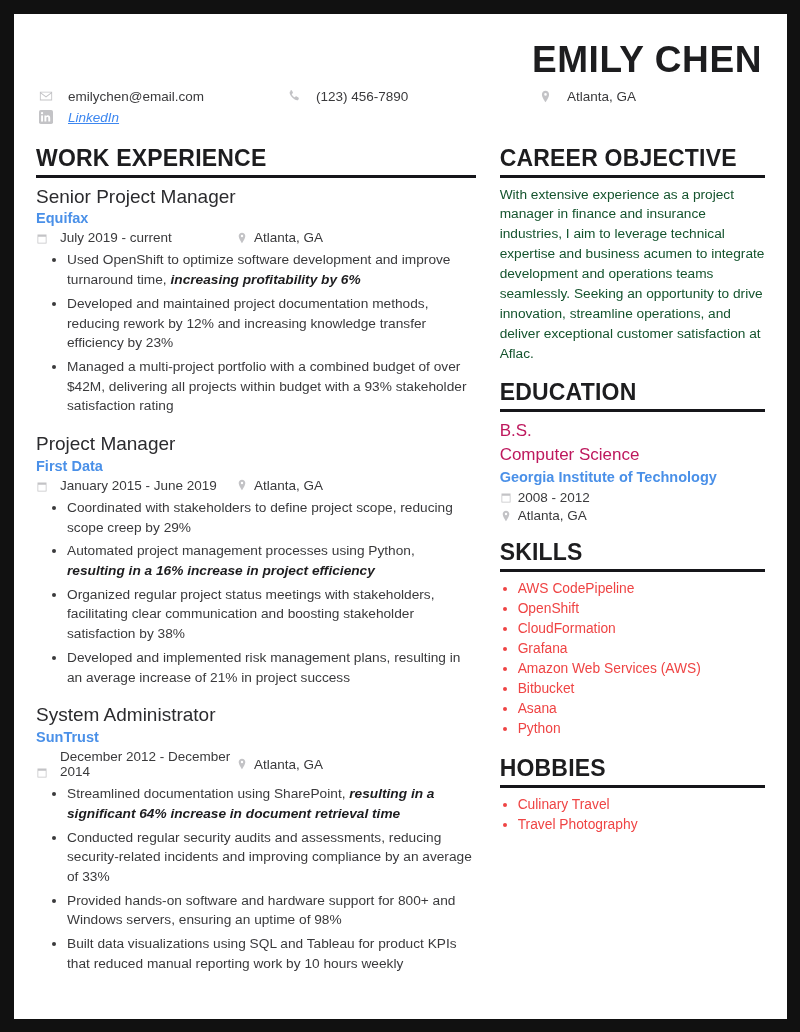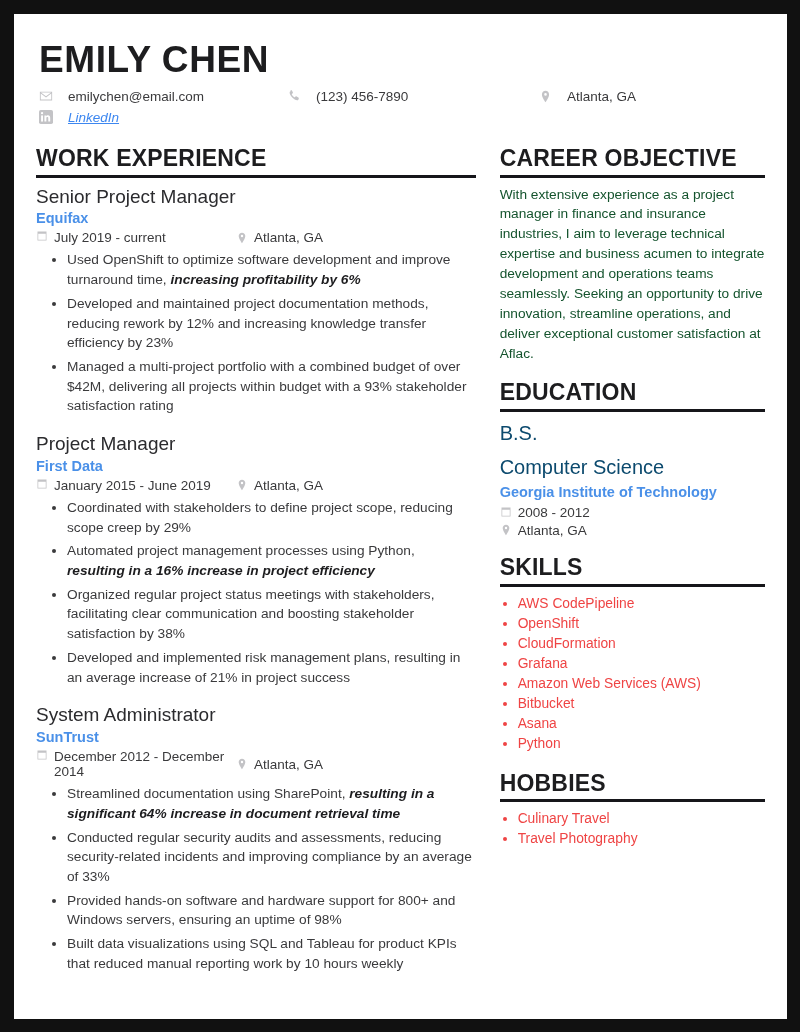--- a/index.html
+++ b/index.html
@@ -29,20 +29,21 @@
 
   
   .header { padding: 0 3px; }
 
   .full-name {
     font-size: 37px;
     font-weight: bold;
     letter-spacing: 0.6px;
     color: #1d1d1f;
     line-height: 1.08;
+    text-align: right;
   }
 
   .job-title {
     font-size: 24px;
     font-weight: bold;
     color: #4a90e8;
     letter-spacing: -0.1px;
     margin-top: 6px;
     line-height: 1.15;
   }
@@ -120,21 +121,21 @@
     margin-top: 2px;
   }
 
   .job-meta {
     display: flex;
     align-items: center;
     margin-top: 4px;
     font-size: 13.5px;
     color: #3a3a3c;
   }
-  .job-meta .meta-date { display: flex; align-items: flex-start; gap: 6px; width: 200px; }
+  .job-meta .meta-date { display: flex; align-items: flex-end; gap: 12px; width: 200px; }
   .job-meta .meta-loc  { display: flex; align-items: center; gap: 6px; }
 
   ul.bullets {
     margin-top: 4px;
     padding-left: 31px;
   }
   ul.bullets li {
     font-size: 13.7px;
     line-height: 1.44;
     color: #3a3a3c;
@@ -150,24 +151,23 @@
   
   .block { margin-bottom: 16px; }
 
   .objective-text {
     font-size: 13.7px;
     line-height: 1.45;
     color: #14532d;
   }
 
   .edu-degree, .edu-field {
-    font-size: 20px;
-    color: #0c4a6e;
+    font-size: 17px;
+    color: #be185d;
     line-height: 1.42;
-    margin-top: 6px;
   }
   .edu-school {
     font-size: 14.5px;
     font-weight: bold;
     color: #4a90e8;
     line-height: 1.32;
     margin-top: 1px;
   }
   .edu-meta {
     display: flex;

